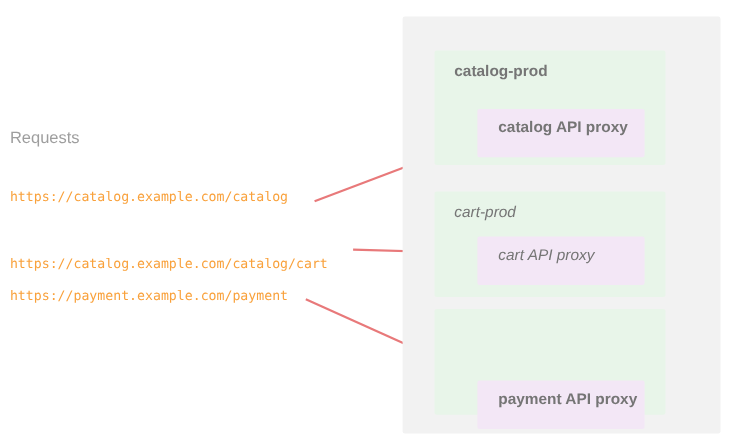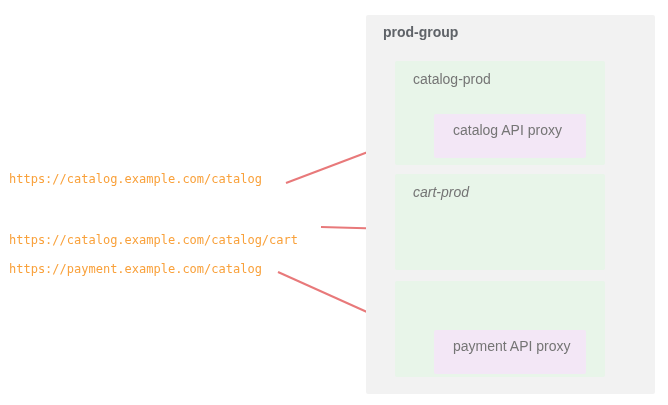--- a/index.html
+++ b/index.html
@@ -57,21 +57,21 @@
     font-weight: bold;
     color: var(--panel-title, #5f6368);
   }
   .env {
     position: absolute;
     left: 29px;
     width: 210px;
     background: var(--env-bg, #e8f5e9);
     border-radius: 2px;
   }
-  .env-1 { top: 46px;  height: 104px; }
+  .env-1 { top: 31px;  height: 104px; font-weight: bold; }
   .env-2 { top: 159px; height: 96px; font-style: italic; }
   .env-3 { top: 266px; height: 96px; }
   .env-label {
     position: absolute;
     left: 18px;
     top: 10px;
     font-size: 14px;
     line-height: 17px;
     color: var(--env-label, #757575);
   }
@@ -85,21 +85,21 @@
     font-size: 14px;
     line-height: 33px;
     padding-left: 19px;
     box-sizing: content-box;
     width: 133px;
     color: var(--proxy-label, #757575);
     white-space: nowrap;
   }
   .proxy-1 { top: 53px; }
   .proxy-2 { top: 41px; }
-  .proxy-3 { top: 49px; }
+  .proxy-3 { top: 65px; font-weight: bold; }
 
   
   .arrows {
     position: absolute;
     left: 0;
     top: 0;
     width: 668px;
     height: 405px;
     pointer-events: none;
   }
@@ -109,48 +109,49 @@
   }
   .arrows marker path {
     fill: var(--arrow, #e8797a);
   }
 </style>
 </head>
 <body>
 
 <div class="stage">
 
+  <div class="requests-title">Requests</div>
 
   <div class="url url-1">https://catalog.example.com/catalog</div>
 
   <div class="url url-2">https://catalog.example.com/catalog/cart</div>
 
-  <div class="url url-3">https://payment.example.com/catalog</div>
+  <div class="url url-3">https://payment.example.com/payment</div>
 
   <svg class="arrows" viewBox="0 0 668 405" xmlns="http://www.w3.org/2000/svg">
     <defs>
       <marker id="ah" markerUnits="userSpaceOnUse" markerWidth="14" markerHeight="10" refX="12" refY="5" orient="auto">
         <path d="M0,0 L13,5 L0,10 L3,5 Z"></path>
       </marker>
     </defs>
     <line x1="286" y1="183" x2="426" y2="130" marker-end="url(#ah)"></line>
     <line x1="321" y1="227" x2="428" y2="230" marker-end="url(#ah)"></line>
     <line x1="278" y1="272" x2="427" y2="339" marker-end="url(#ah)"></line>
   </svg>
 
   <div class="panel">
-    <div class="panel-title">prod-group</div>
 
     <div class="env env-1">
       <div class="env-label">catalog-prod</div>
       <div class="proxy proxy-1">catalog API proxy</div>
     </div>
 
     <div class="env env-2">
       <div class="env-label">cart-prod</div>
+      <div class="proxy proxy-2">cart API proxy</div>
     </div>
 
     <div class="env env-3">
       <div class="proxy proxy-3">payment API proxy</div>
     </div>
   </div>
 
 </div>
 
 </body></html>

